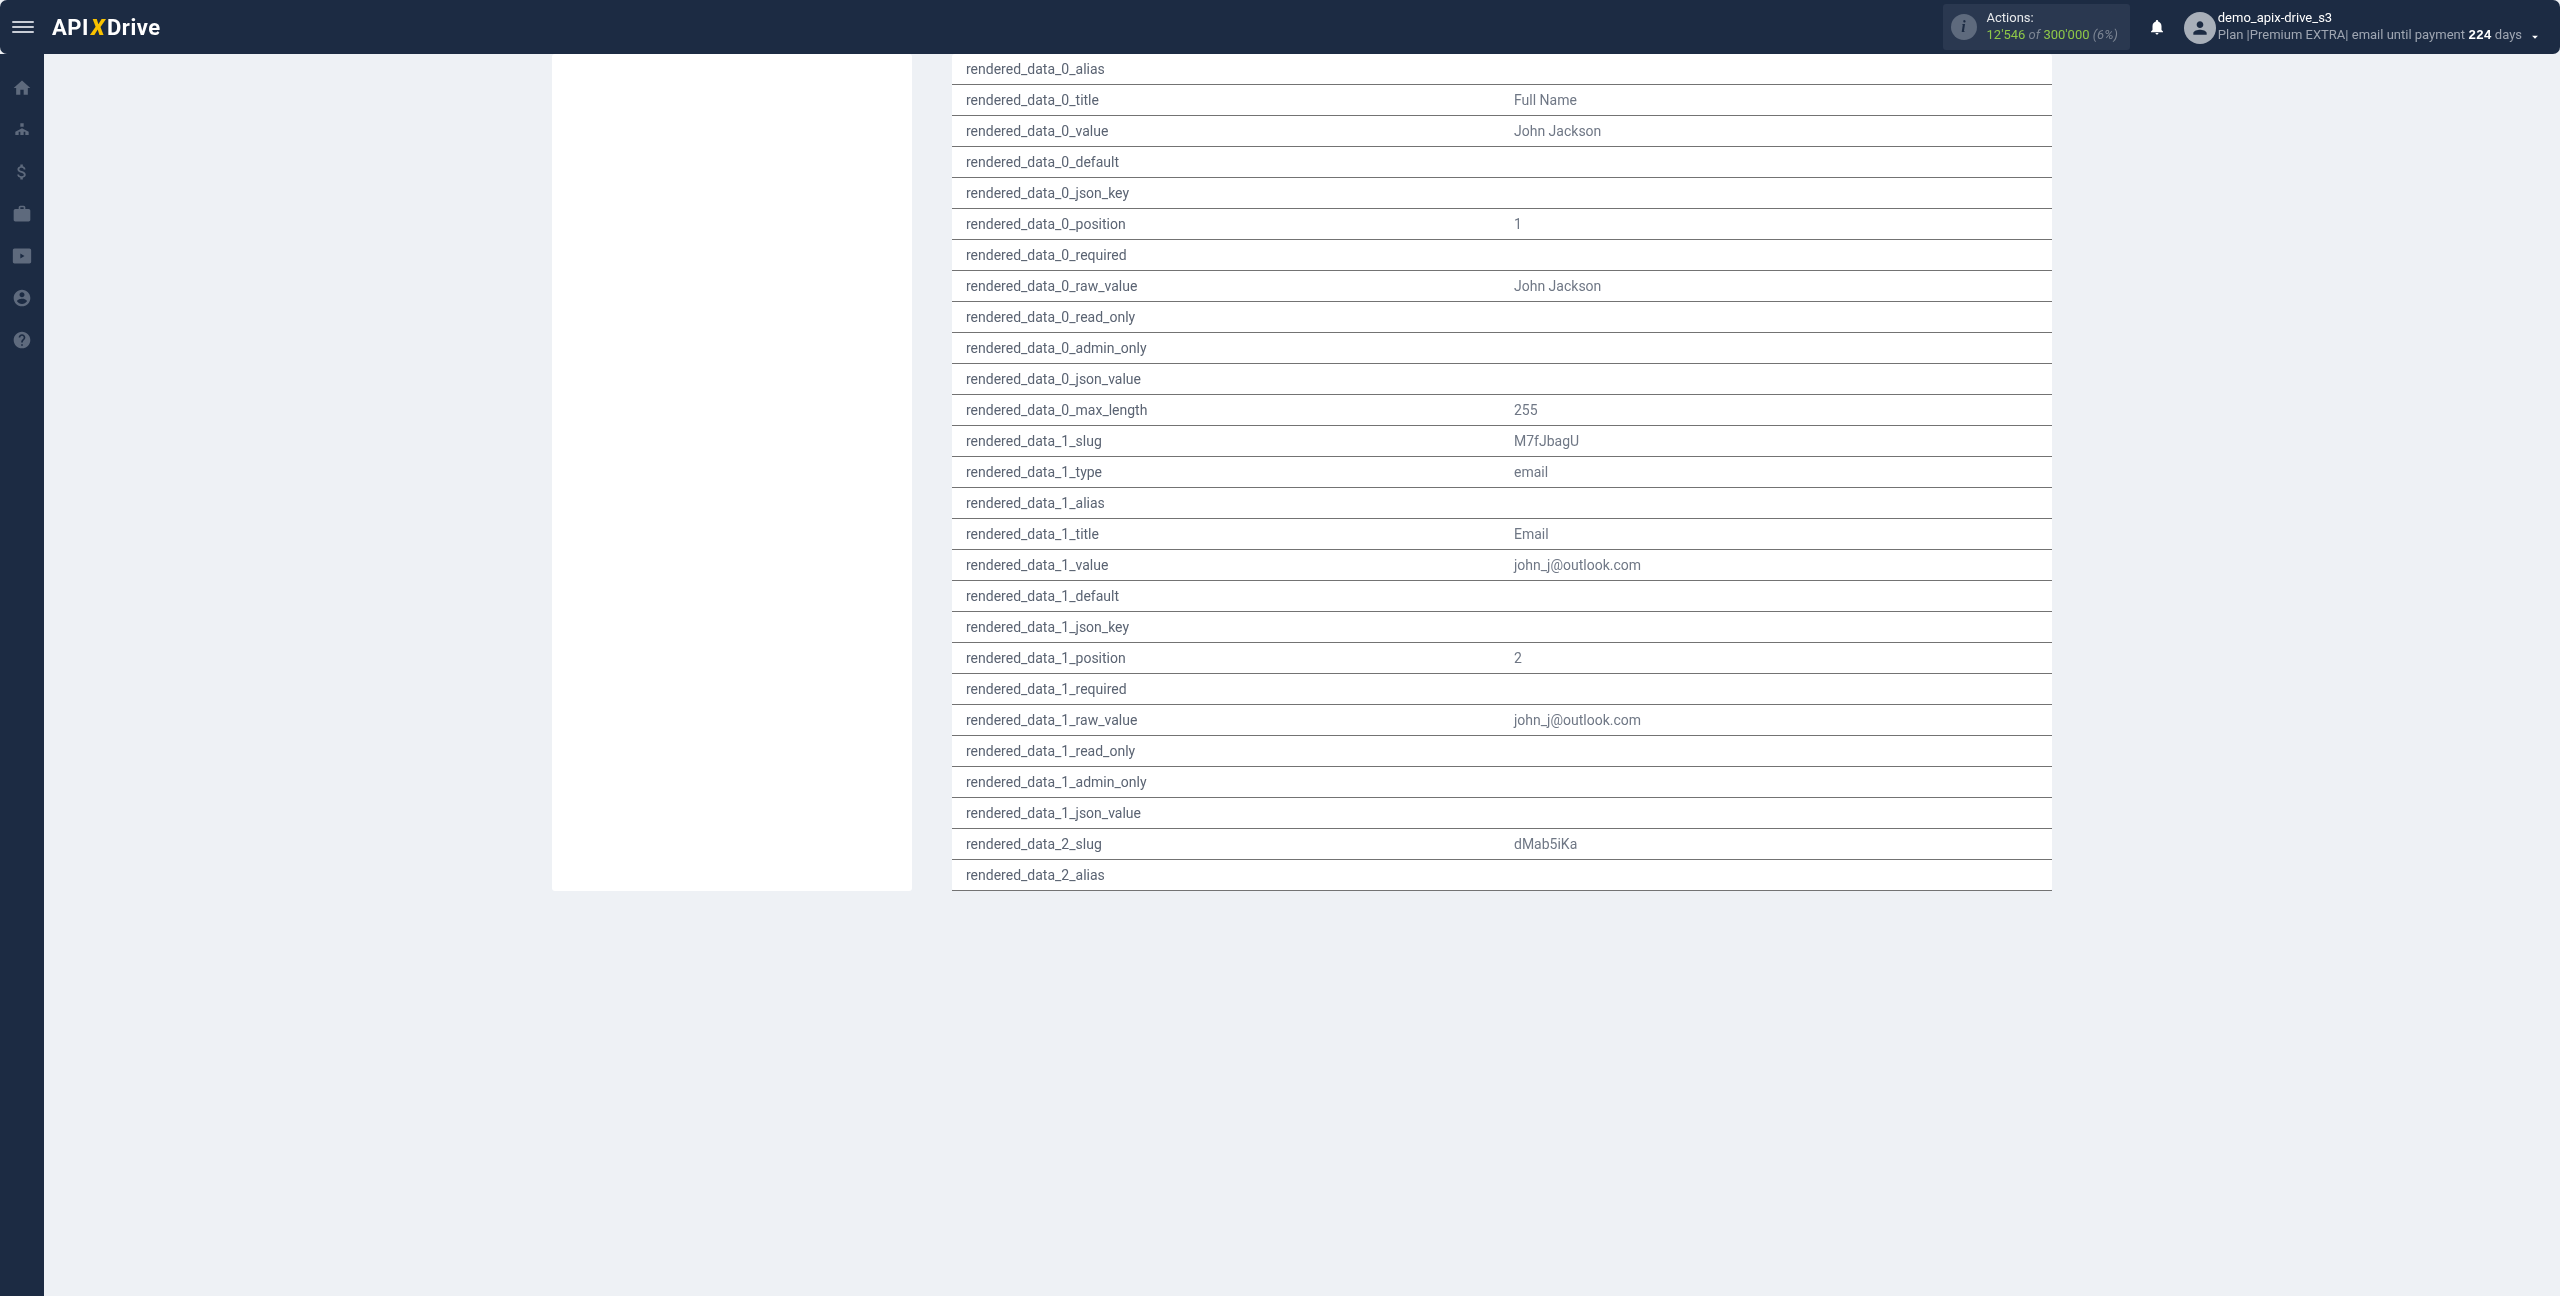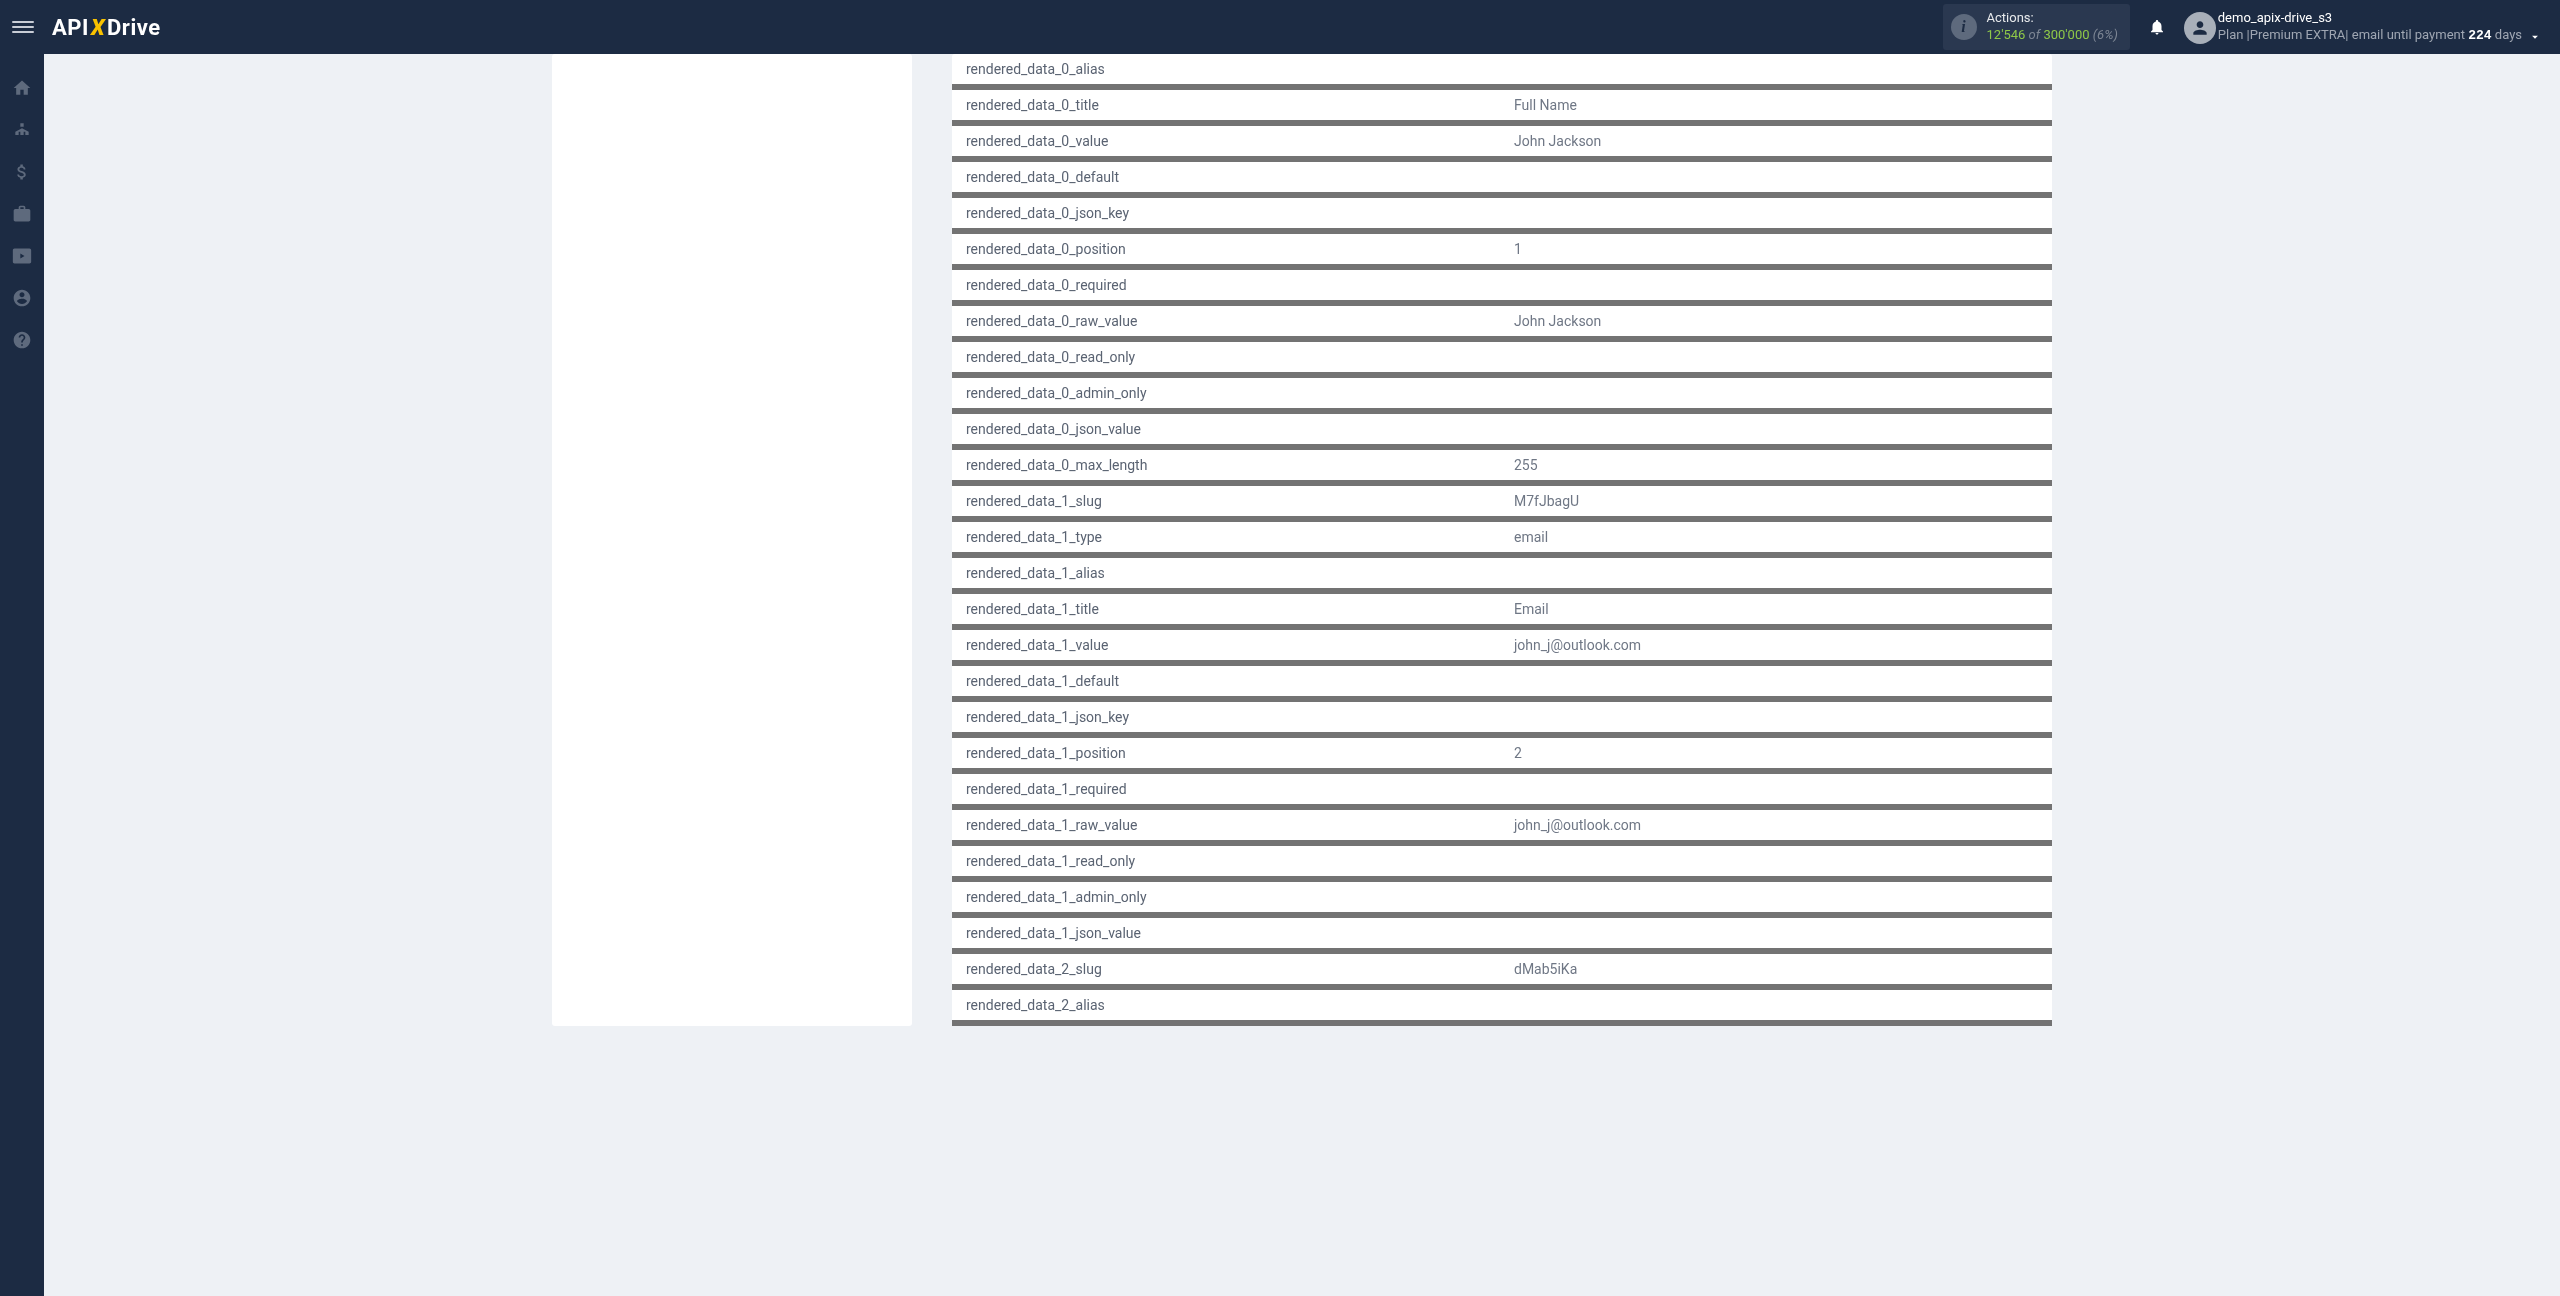--- a/index.html
+++ b/index.html
@@ -11,20 +11,21 @@
       overflow: hidden;
     }
     .header {
       height: 54px;
       background: #1c2b43;
       display: flex;
       align-items: center;
       padding: 0 12px;
       position: relative;
       z-index: 10;
+      border-radius: 7px;
     }
     .menu-toggle {
       width: 22px;
       height: 22px;
       display: flex;
       flex-direction: column;
       justify-content: space-around;
       cursor: pointer;
       margin-right: 18px;
       padding: 3px 0;
@@ -155,21 +156,21 @@
       flex: 1;
       background: #fff;
       border-radius: 3px;
       min-height: 100%;
     }
     .data-table {
       width: 100%;
       border-collapse: collapse;
     }
     .data-table tr {
-      border-bottom: 6px solid #737373;
+      border-bottom: 1px solid #737373;
     }
     .data-table td {
       padding: 7px 12px;
       font-size: 14px;
       color: #5a6372;
       vertical-align: middle;
     }
     .data-table td.key-cell {
       width: 50%;
       padding-left: 14px;

